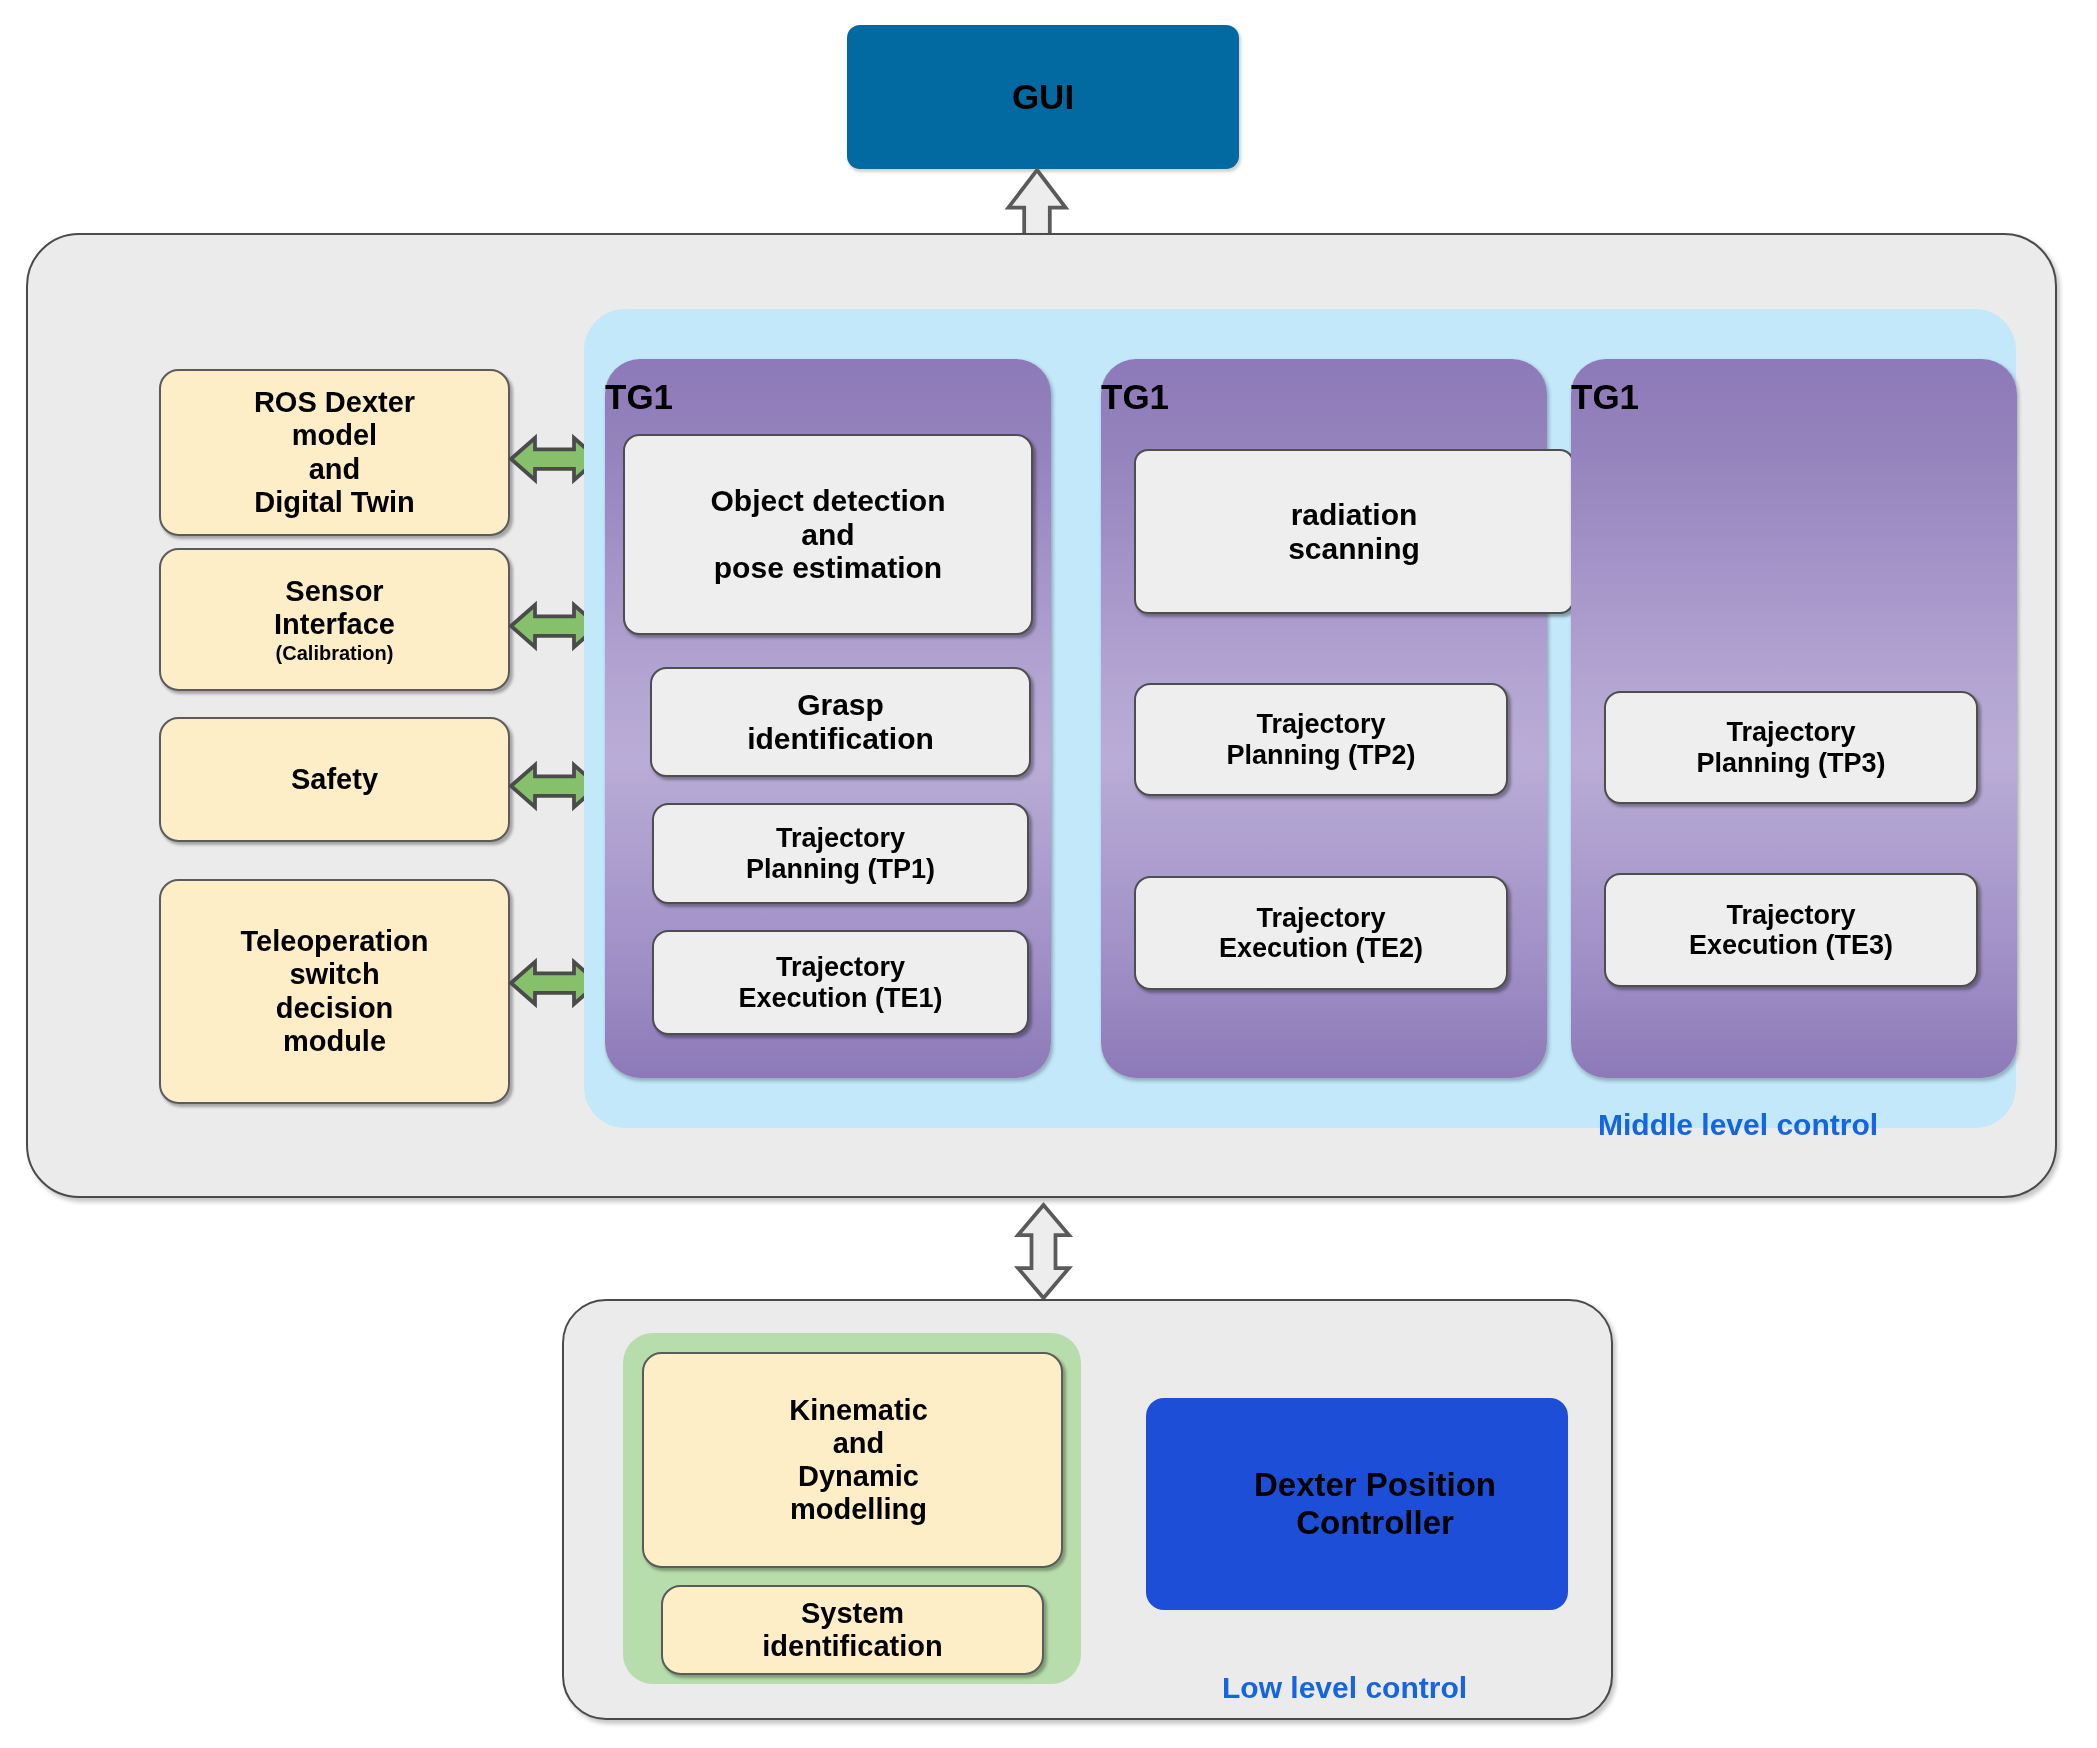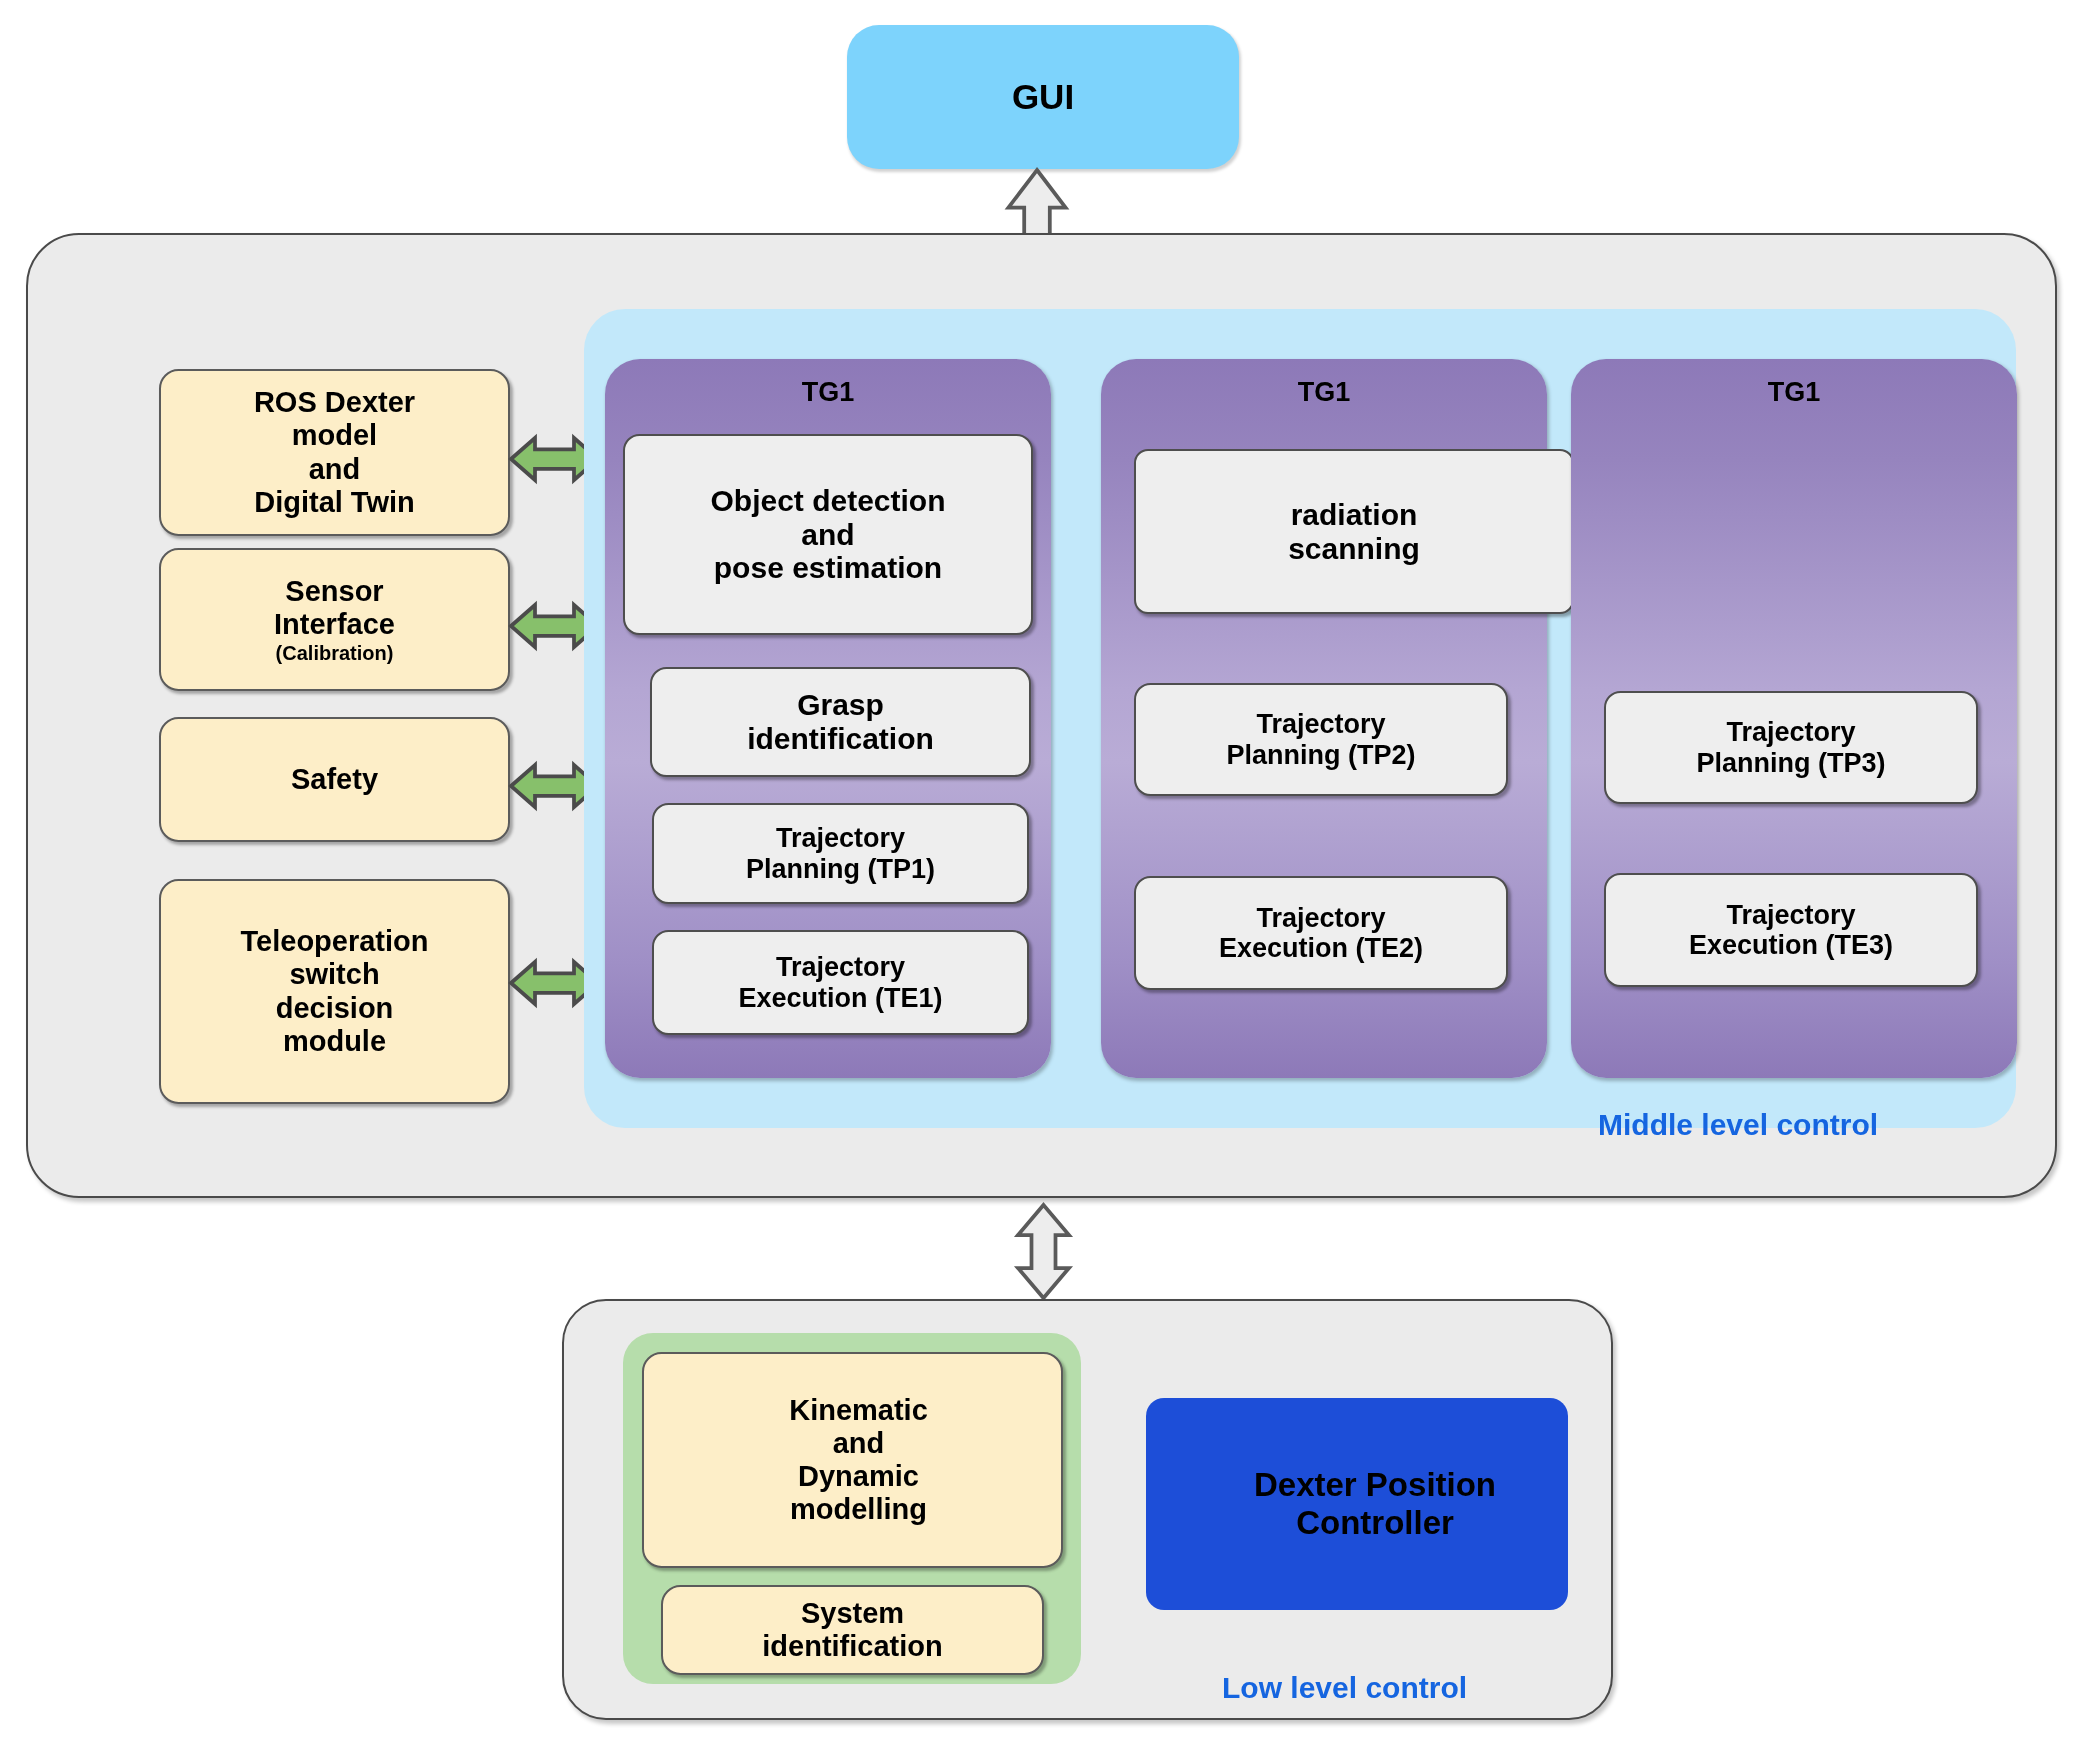--- a/index.html
+++ b/index.html
@@ -26,22 +26,22 @@
 
   .ctr {
     display: flex;
     align-items: center;
     justify-content: center;
     text-align: center;
   }
 
   
   .gui-box {
-    background: #7dd3fc;
-    border-radius: 32px;
+    background: #0369a1;
+    border-radius: 13px;
     color: #000;
     font-size: 35px;
     font-weight: bold;
     box-shadow: 1.5px 2.3px 3px rgba(0,0,0,0.18);
   }
 
   
   .level-container {
     background: #ebebeb;
     border: 2.3px solid #4a4a4a;
@@ -66,22 +66,22 @@
         #b4a6d3 46%,
         #b9acd6 56%,
         #9f8fc6 84%,
         #8d79b8 100%);
     border-radius: 35px;
     box-shadow: 1.5px 2.3px 3.8px rgba(0,0,0,0.25);
   }
   .tg-title {
     position: absolute;
     left: 0; right: 0;
-    text-align: center;
-    font-size: 27px;
+    text-align: left;
+    font-size: 35px;
     font-weight: bold;
     color: #000;
   }
 
   
   .proc-box {
     background: #eeeeee;
     border: 2.3px solid #4e4e4e;
     border-radius: 16.5px;
     font-size: 30px;

